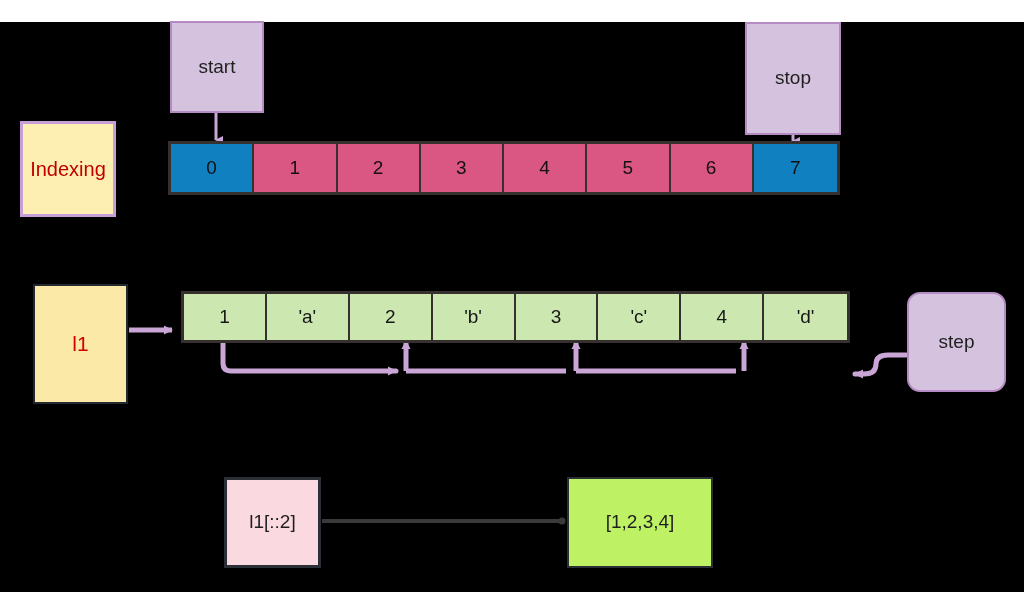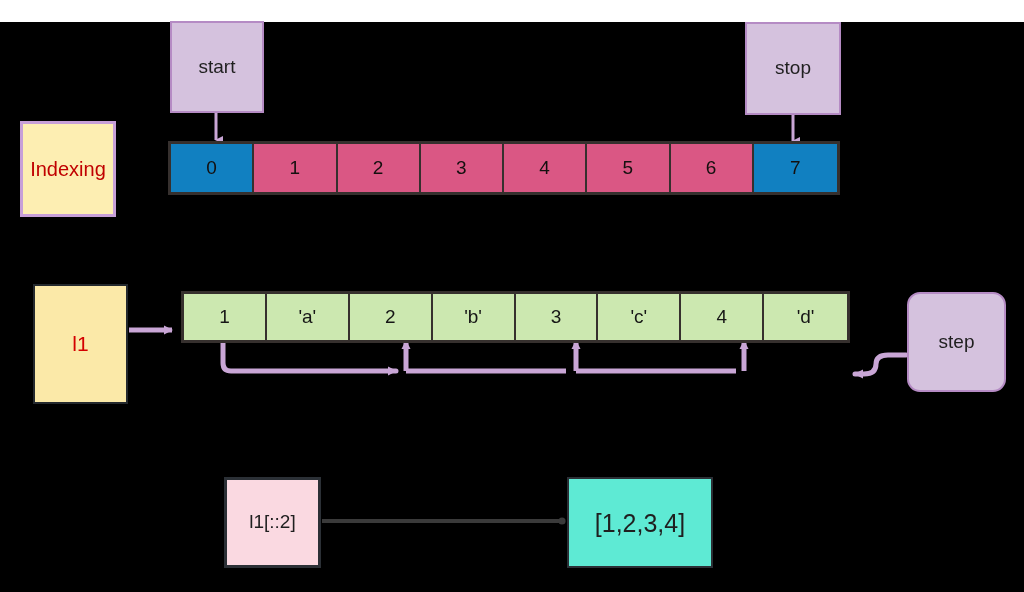--- a/index.html
+++ b/index.html
@@ -51,24 +51,24 @@
   }
 
   .node-yellow-dark {
     background: #fbe9a8;
     border: 2px solid #24292e;
     color: #d40000;
     font-size: 21px;
   }
 
   .node-yellow-plain {
-    background: #5eead4;
+    background: #bef264;
     border: 2px solid #2b3036;
     color: #1f1f1f;
-    font-size: 25px;
+    font-size: 19px;
   }
 
   .node-pink-light {
     background: #fad9e1;
     border: 3px solid #2b3036;
     color: #1f1f1f;
     font-size: 19px;
   }
 
   
@@ -176,21 +176,21 @@
 
     <g>
       <path d="M322,521 L562,521" stroke="#3a3a3a" stroke-width="4" fill="none" marker-end="url(#dotDark)"></path>
     </g>
   </svg>
 
   <div class="node node-purple" style="left:170px; top:21px; width:94px; height:92px;">
     <span>start</span>
   </div>
 
-  <div class="node node-purple" style="left:745px; top:22px; width:96px; height:93px;">
+  <div class="node node-purple" style="left:745px; top:22px; width:96px; height:113px;">
     <span>stop</span>
   </div>
 
   <div class="node node-yellow-purple" style="left:20px; top:121px; width:96px; height:96px;">
     <span>Indexing</span>
   </div>
 
   <div class="strip strip-index" style="left:168px; top:141px; width:672px; height:54px;" id="index-strip">
       <div class="cell cell-blue" style="width: 12.5%; background: rgb(17, 128, 193);">
         <span>0</span>

